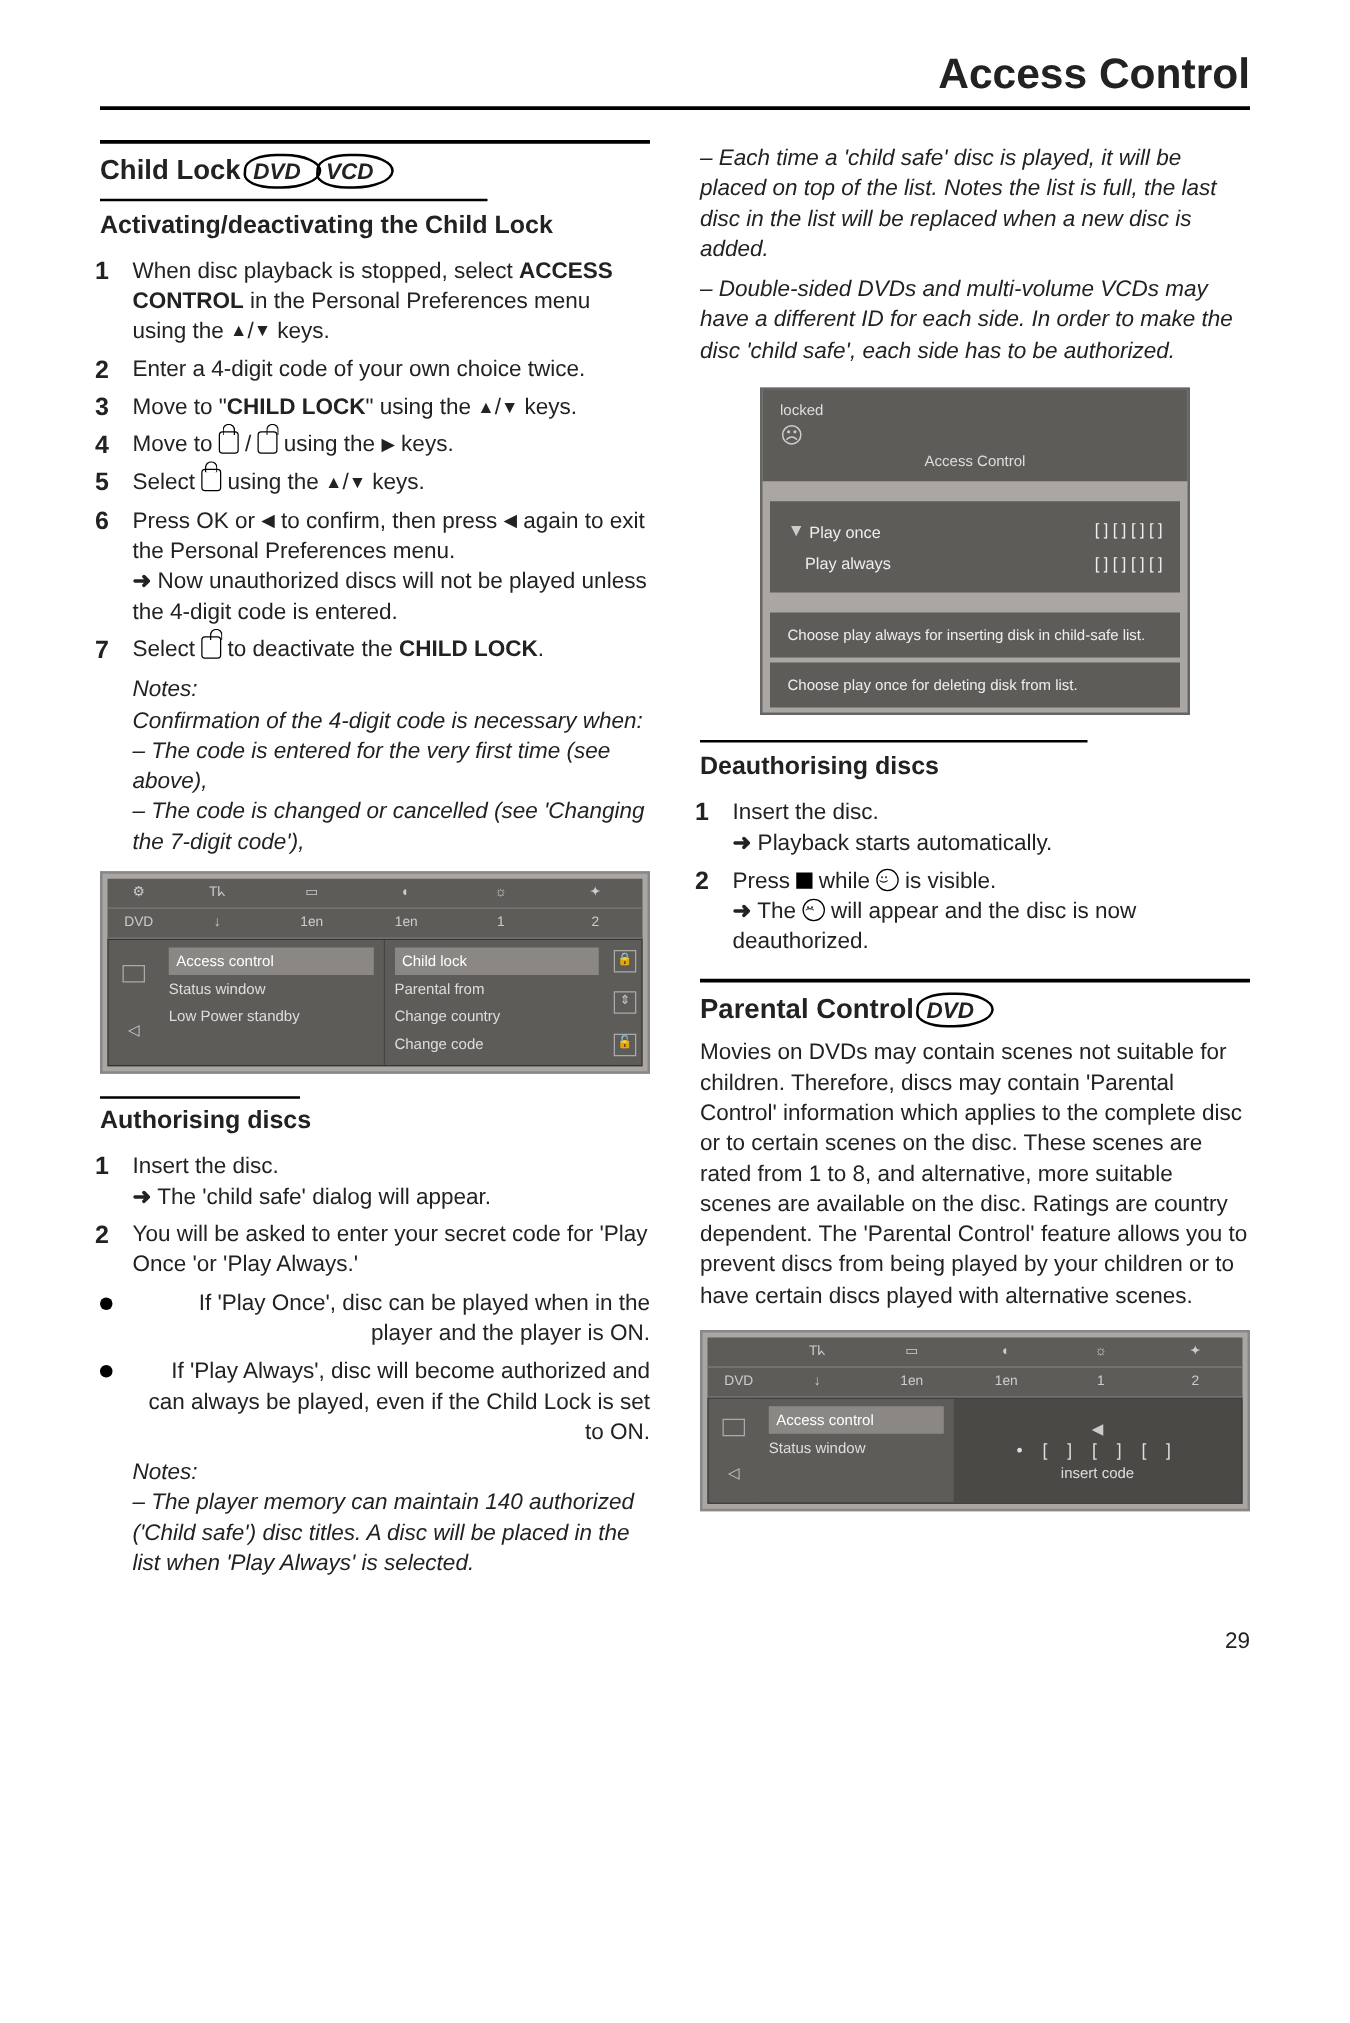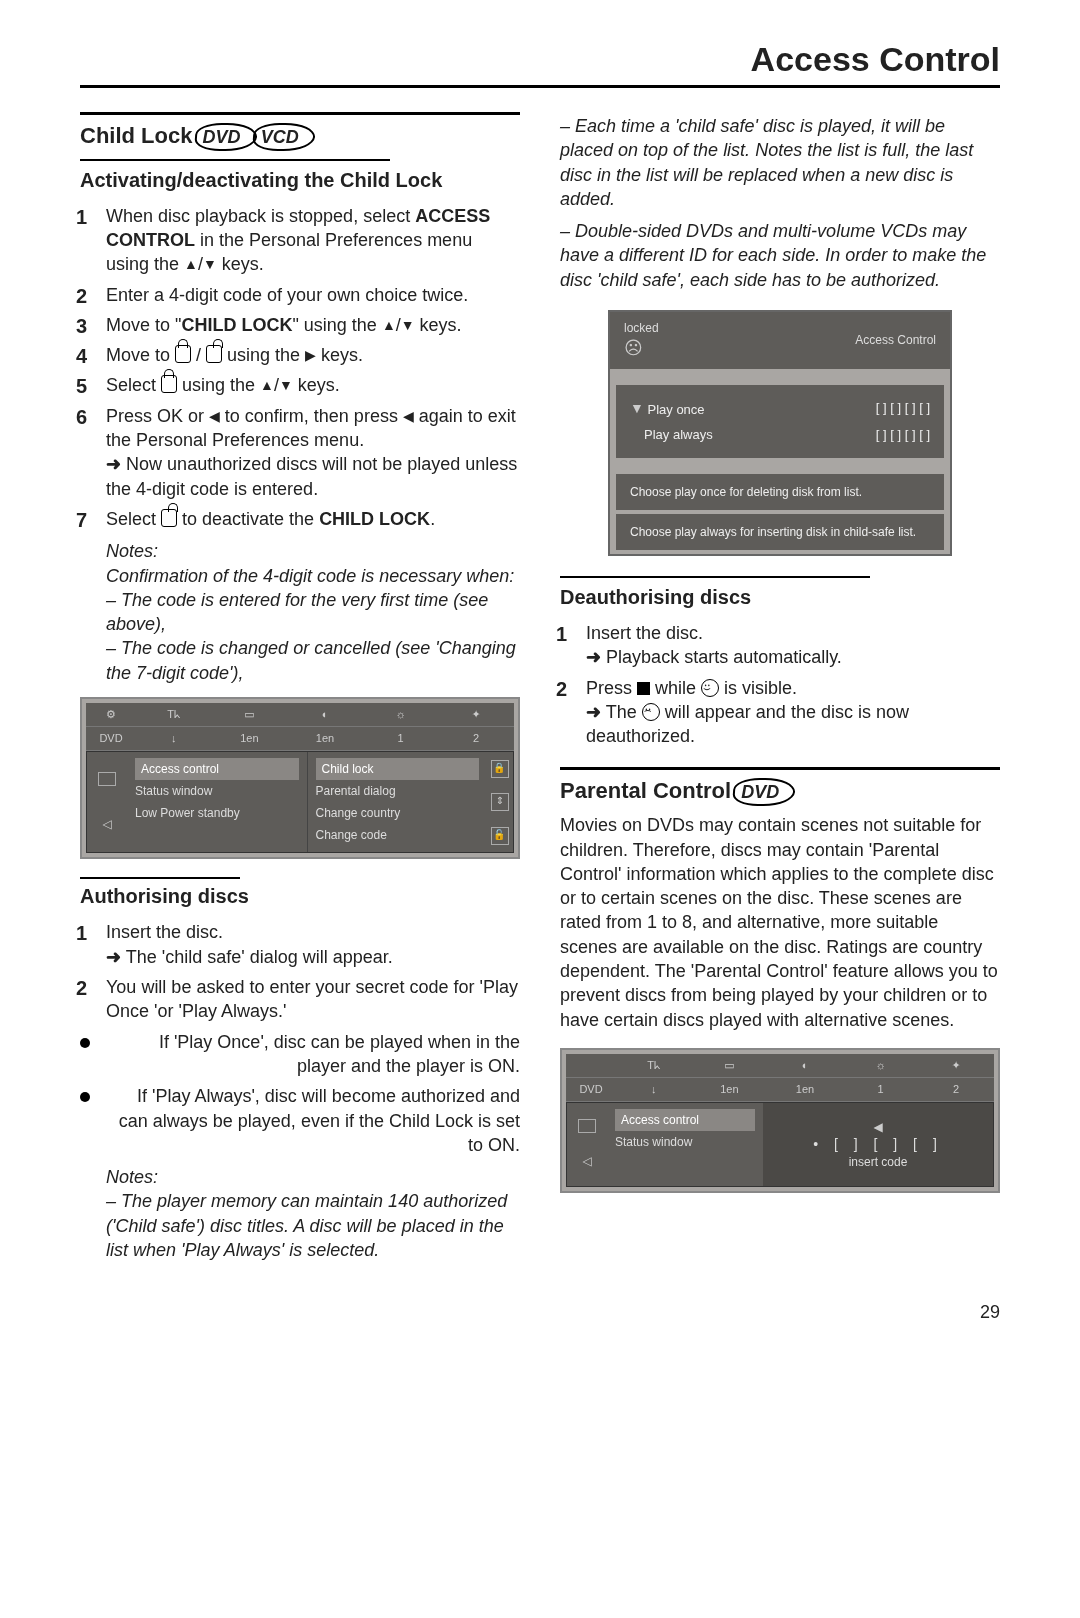--- a/index.html
+++ b/index.html
@@ -171,20 +171,21 @@
     border: 2px solid #666;
     background:#a9a6a3;
   }
   .locked-header {
     background:#5e5c59;
     color:#ddd;
     padding:8px 14px;
     display:flex;
     justify-content:space-between;
     font-size:12px;
+    flex-direction:column;
   }
   .locked-body {
     background:#5e5c59;
     margin:16px 6px;
     padding: 10px 14px;
     color:#eee;
     font-size:13px;
   }
   .locked-body .row { display:flex; justify-content:space-between; padding:4px 0;}
   .locked-hint {
@@ -293,21 +294,21 @@
             <div class="ui-box-icon"></div>
             <div style="color:#ccc;font-size:12px;">◁</div>
           </div>
           <div class="ui-mid-col">
             <div class="ui-item hl">Access control</div>
             <div class="ui-item">Status window</div>
             <div class="ui-item">Low Power standby</div>
           </div>
           <div class="ui-right-col">
             <div class="ui-item hl">Child lock</div>
-            <div class="ui-item">Parental dialog</div>
+            <div class="ui-item">Parental from</div>
             <div class="ui-item">Change country</div>
             <div class="ui-item">Change code</div>
           </div>
           <div class="ui-icon-col">
             <div class="ui-lock-cell">🔒</div>
             <div class="ui-lock-cell">⇕</div>
             <div class="ui-lock-cell">🔓</div>
           </div>
         </div>
       </div>
@@ -351,22 +352,22 @@
         <div class="locked-body">
           <div class="row">
             <span><span class="tri" style="color:#ccc;">▼</span>&nbsp;<span>Play once</span></span>
             <span>[ ]  [ ]  [ ]  [ ]</span>
           </div>
           <div class="row">
             <span style="padding-left:14px;">Play always</span>
             <span>[ ]  [ ]  [ ]  [ ]</span>
           </div>
         </div>
+        <div class="locked-hint">Choose play always for inserting disk in child-safe list.</div>
         <div class="locked-hint">Choose play once for deleting disk from list.</div>
-        <div class="locked-hint">Choose play always for inserting disk in child-safe list.</div>
       </div>
 
       <div class="rule-thin"></div>
       <h3 class="sub-title">Deauthorising discs</h3>
 
       <div class="step-block">
         <span class="step-num">1</span>
         <span>Insert the disc.</span>
         <div><span class="arrow-right">➜</span><span> Playback starts automatically.</span></div>
       </div>

